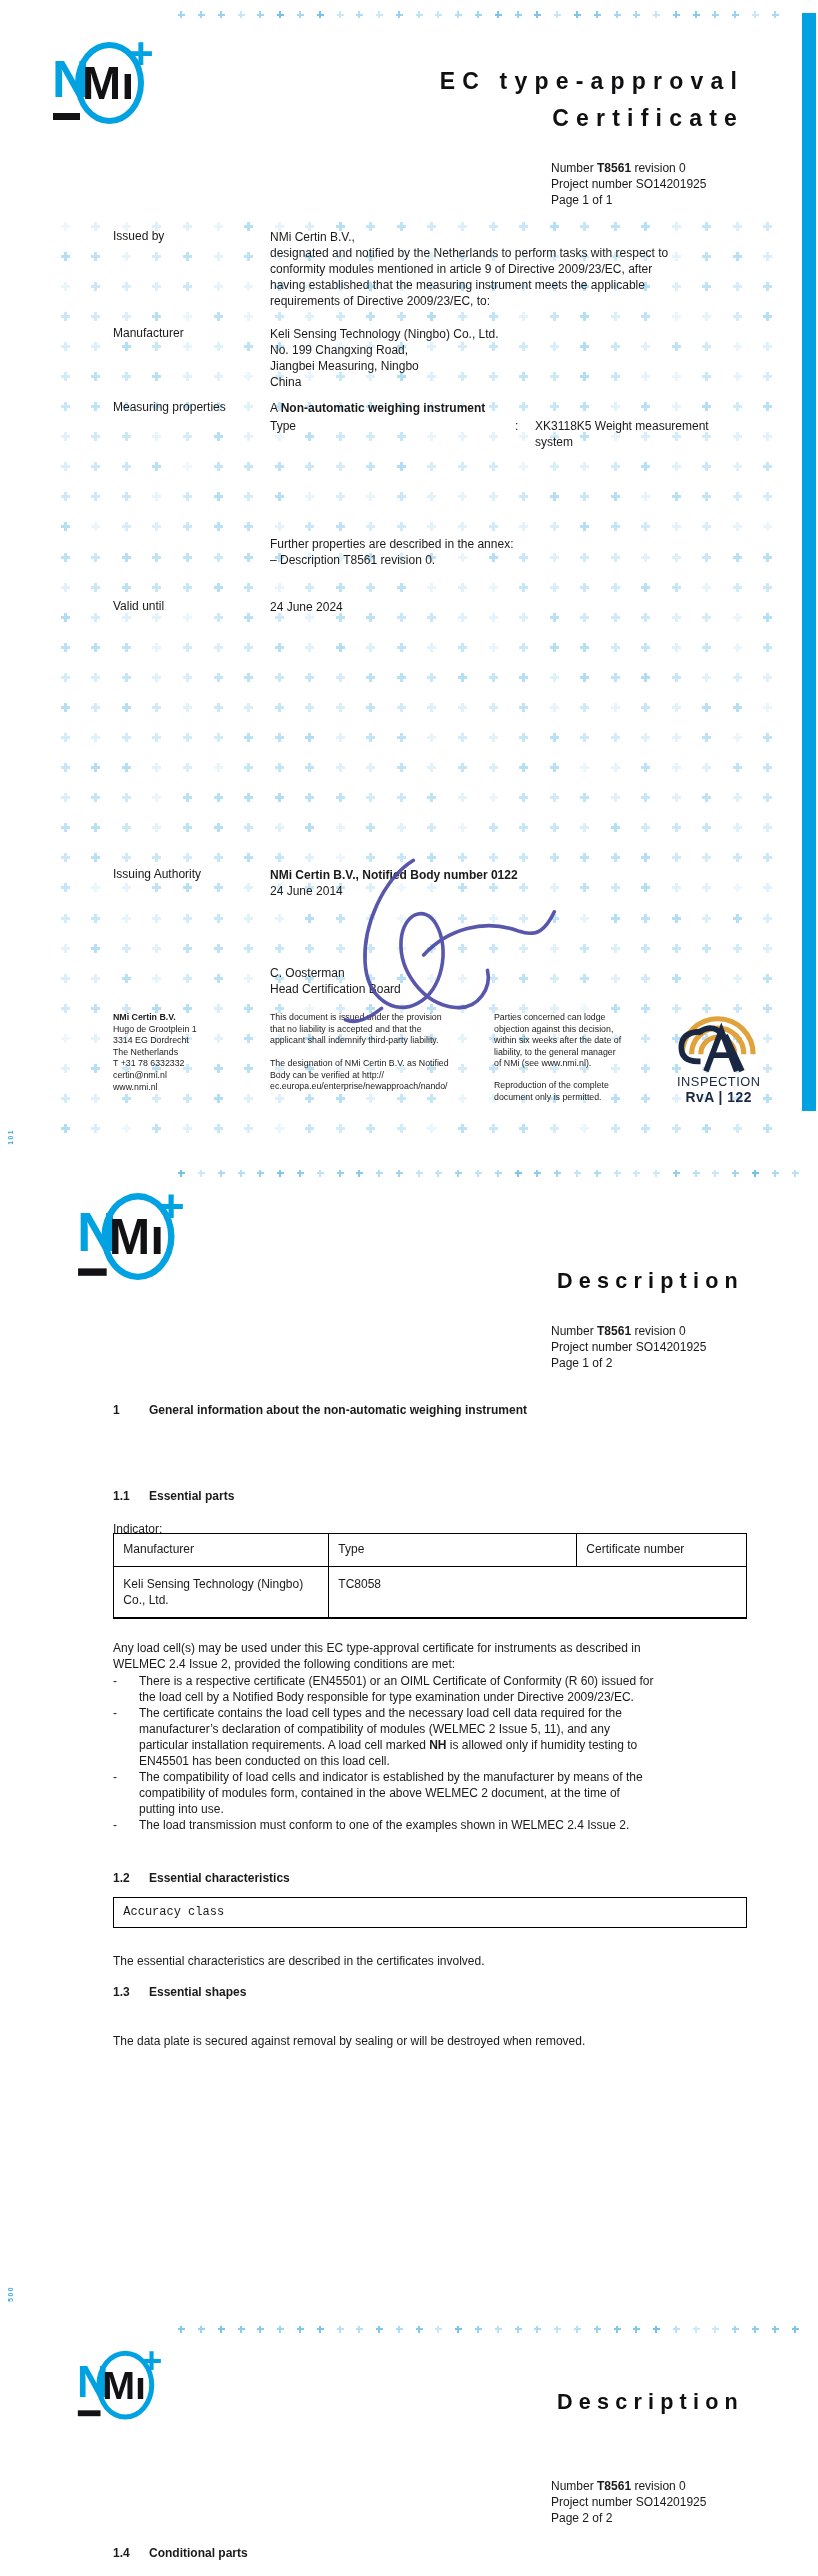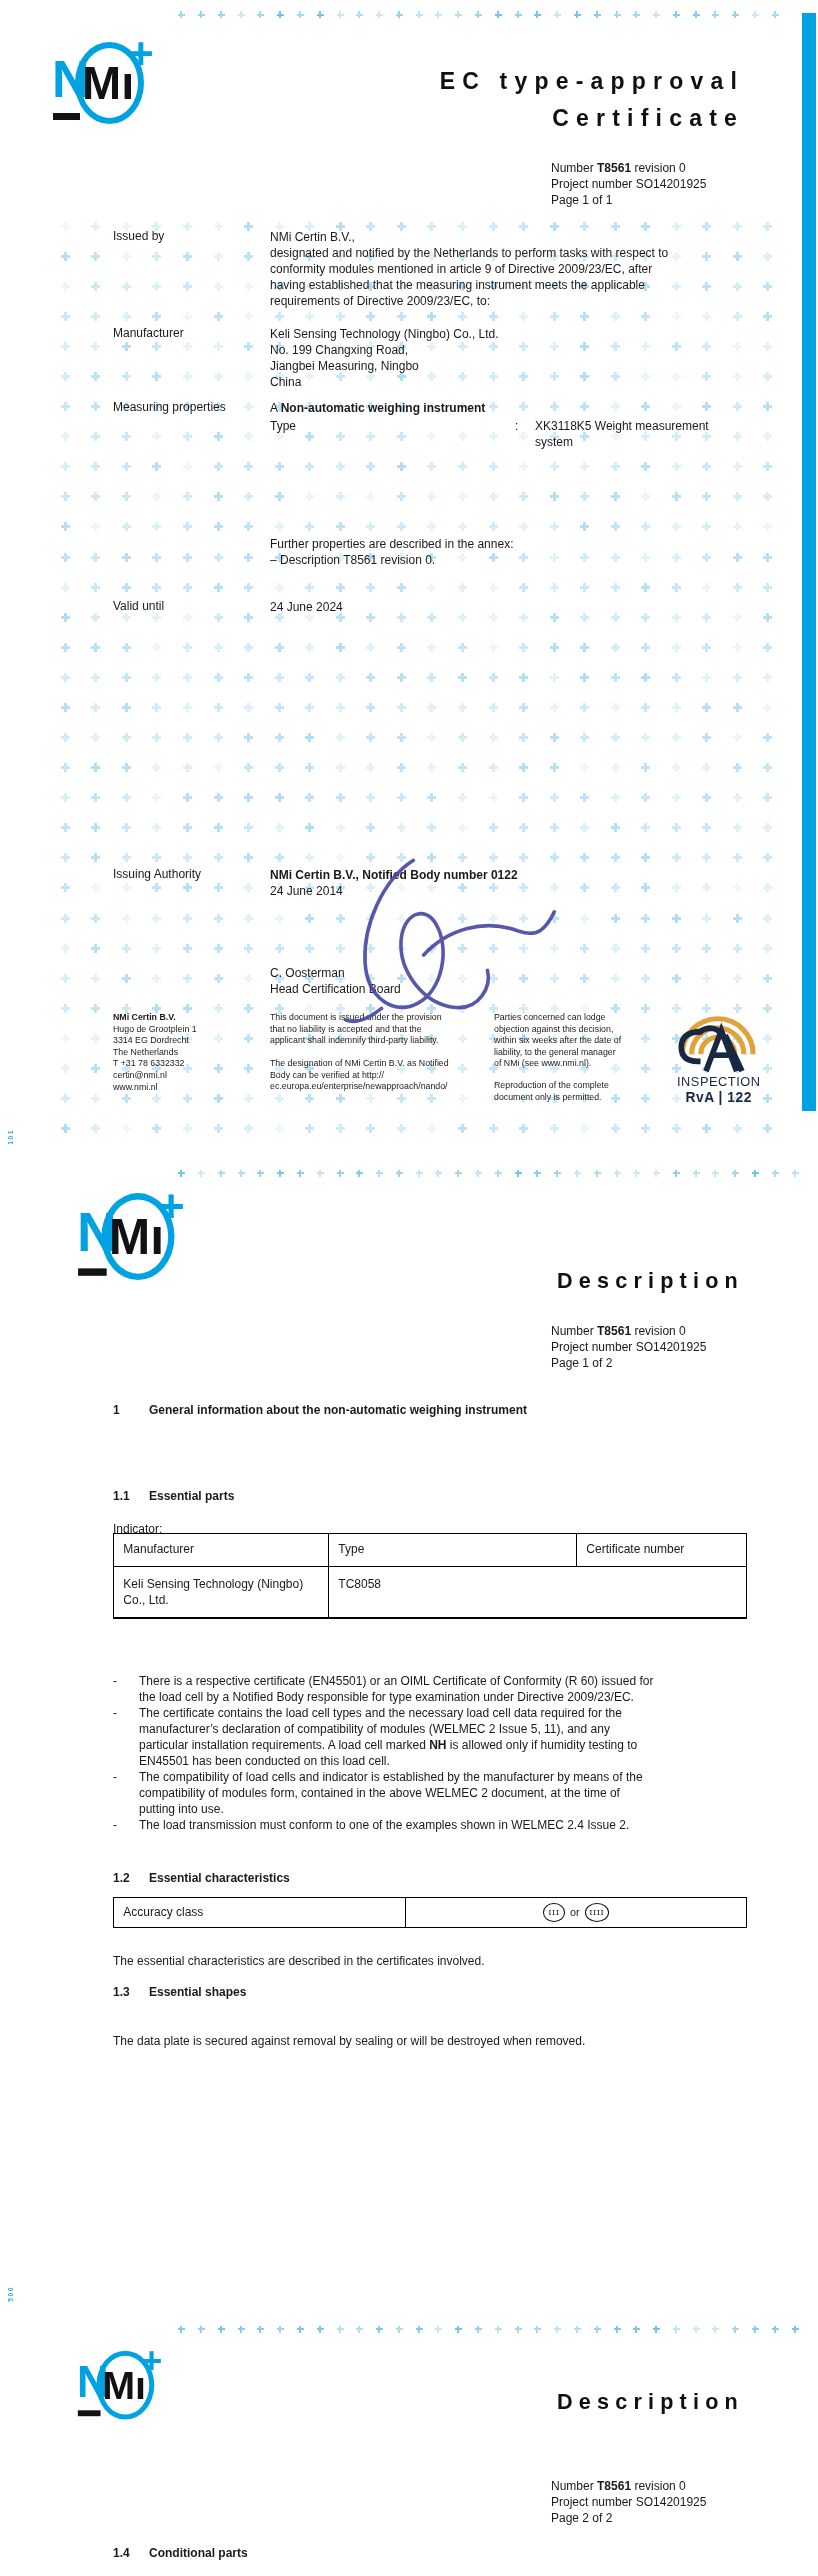--- a/index.html
+++ b/index.html
@@ -1009,20 +1009,24 @@
     <div class="abs body-txt" style="left:113px;top:364px;">Indicator:</div>
 
     <div class="tbl" style="left:113px;top:376px;grid-template-columns:214px 248px 170px;grid-template-rows:33px 50px;">
       <div class="cell c0 hcell">Manufacturer</div>
       <div class="cell hcell">Type</div>
       <div class="cell hcell">Certificate number</div>
       <div class="cell c0" style="padding-top:10.3px;">Keli Sensing Technology (Ningbo) Co., Ltd.</div>
       <div class="cell" style="padding-top:10.3px;">TC8058</div>
     </div>
 
+    <div class="abs lines body-txt" style="left:113px;top:483px;">
+        <div>Any load cell(s) may be used under this EC type-approval certificate for instruments as described in</div>
+        <div>WELMEC 2.4 Issue 2, provided the following conditions are met:</div>
+      </div>
 
     <div class="bullet" style="top:516px;">
       <span class="dash">-</span>
       <div class="lines body-txt">
           <div>There is a respective certificate (EN45501) or an OIML Certificate of Conformity (R 60) issued for</div>
           <div>the load cell by a Notified Body responsible for type examination under Directive 2009/23/EC.</div>
         </div>
     </div>
     <div class="bullet" style="top:548px;">
       <span class="dash">-</span>
@@ -1044,26 +1048,21 @@
     <div class="bullet" style="top:660px;">
       <span class="dash">-</span>
       <div class="lines body-txt">
           <div>The load transmission must conform to one of the examples shown in WELMEC 2.4 Issue 2.</div>
         </div>
     </div>
 
     <div class="abs sec" style="left:113px;top:714px;"><span class="sec-num">1.2</span><span>Essential characteristics</span></div>
 
     <div class="tbl" style="left:113px;top:740px;grid-template-columns:291px 341px;grid-template-rows:29px;border-bottom-width:1.5px;">
-      <div class="cell c0" style="display:flex;align-items:center;padding-top:0;padding-bottom:0;">Accuracy class</div>
-      <div class="cell acc-wrap" style="padding-top:0;padding-bottom:0;">
-        <span class="acc-circle">III</span>
-        <span style="font-size:10.8px;">or</span>
-        <span class="acc-circle">IIII</span>
-      </div>
+      <div class="cell c0" style="display:flex;align-items:center;padding-top:0;padding-bottom:0;font-family:Liberation Mono, monospace;">Accuracy class</div>
     </div>
 
     <div class="abs body-txt" style="left:113px;top:796px;">The essential characteristics are described in the certificates involved.</div>
 
     <div class="abs sec" style="left:113px;top:828px;"><span class="sec-num">1.3</span><span>Essential shapes</span></div>
     <div class="abs body-txt" style="left:113px;top:876px;">The data plate is secured against removal by sealing or will be destroyed when removed.</div>
   </section>
 
   <section class="page" style="top:2313px;">
     <div id="band3" class="abs" style="left:0;top:0;">

